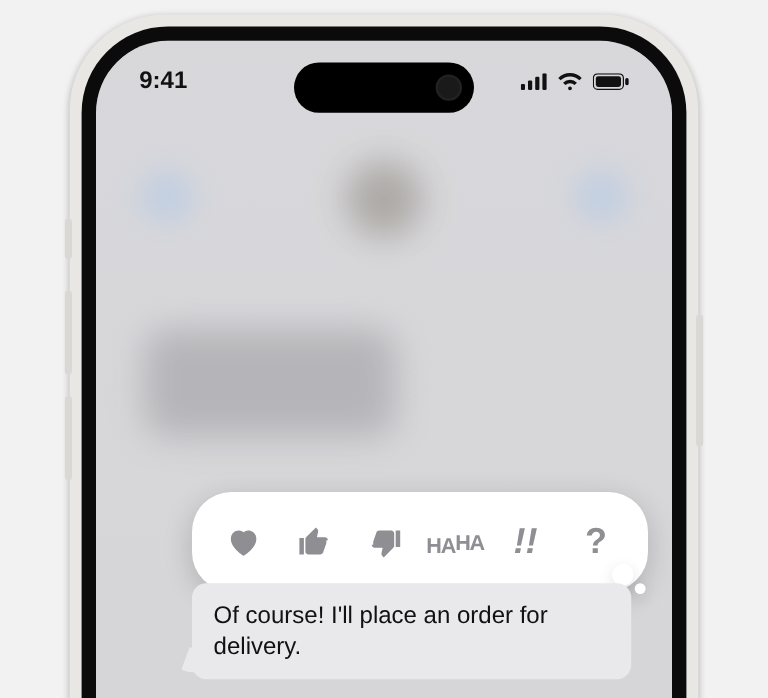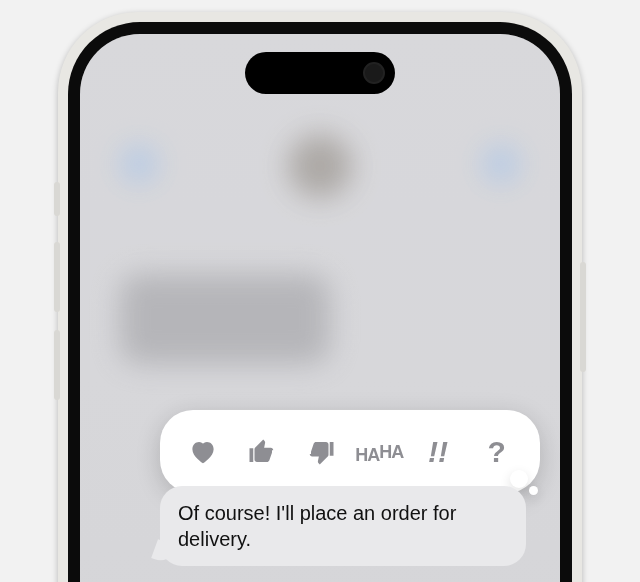--- a/index.html
+++ b/index.html
@@ -105,21 +105,21 @@
   }
   .tapback .tb svg{width:30px;height:30px;fill:#8e8e93}
   
   .tb-tail1{position:absolute;right:32px;top:436px;width:18px;height:18px;background:#fff;border-radius:50%;box-shadow:0 4px 12px rgba(0,0,0,.12)}
   .tb-tail2{position:absolute;right:22px;top:452px;width:9px;height:9px;background:#fff;border-radius:50%;box-shadow:0 4px 12px rgba(0,0,0,.12)}
   
   .bubble{
     position:absolute;left:80px;top:452px;
     max-width:330px;
     background:#e9e9eb;color:#111;
-    border-radius:22px;
+    border-radius:12px;
     padding:14px 18px;
     font-size:20px;line-height:1.3;
   }
   .bubble::before{
     content:"";position:absolute;left:-6px;bottom:4px;
     width:20px;height:20px;background:#e9e9eb;border-bottom-right-radius:16px;
     transform:rotate(20deg);
   }
 </style>
 </head>
@@ -129,20 +129,45 @@
   <div class="side-btn btn-silence"></div>
   <div class="side-btn btn-volup"></div>
   <div class="side-btn btn-voldn"></div>
   <div class="side-btn btn-power"></div>
 
   <div class="bezel">
     <div class="screen">
 
       <div class="island"></div>
 
+      <div class="status">
+        <span>9:41</span>
+        <span class="status-right">
+          <span>
+            <svg width="22" height="14" viewBox="0 0 22 14">
+                <rect x="0" y="9" width="3.5" height="5" rx="1" fill="#111"></rect>
+                <rect x="6" y="6" width="3.5" height="8" rx="1" fill="#111"></rect>
+                <rect x="12" y="3" width="3.5" height="11" rx="1" fill="#111"></rect>
+                <rect x="18" y="0" width="3.5" height="14" rx="1" fill="#111"></rect>
+              </svg>
+          </span>
+          <span>
+            <svg width="22" height="16" viewBox="0 0 22 16">
+                <path d="M11 15.2a1.6 1.6 0 1 0 0-3.2 1.6 1.6 0 0 0 0 3.2zM5.2 8.9a8.2 8.2 0 0 1 11.6 0l-2 2a5.4 5.4 0 0 0-7.6 0l-2-2zM1.2 4.9a13.9 13.9 0 0 1 19.6 0l-2 2a11 11 0 0 0-15.6 0l-2-2z" fill="#111"></path>
+              </svg>
+          </span>
+          <span>
+            <svg width="30" height="14" viewBox="0 0 30 14">
+                <rect x="0.5" y="0.5" width="25" height="13" rx="3.5" stroke="#111" fill="none"></rect>
+                <rect x="2.5" y="2.5" width="21" height="9" rx="2" fill="#111"></rect>
+                <rect x="27" y="4" width="3" height="6" rx="1.5" fill="#111"></rect>
+              </svg>
+          </span>
+        </span>
+      </div>
 
       <div class="bg">
         <div class="nav">
           <div class="circ"></div>
           <div class="circ"></div>
         </div>
         <div class="avatar"></div>
         <div class="msg m1b"></div>
         <div class="msg m1"></div>
       </div>

